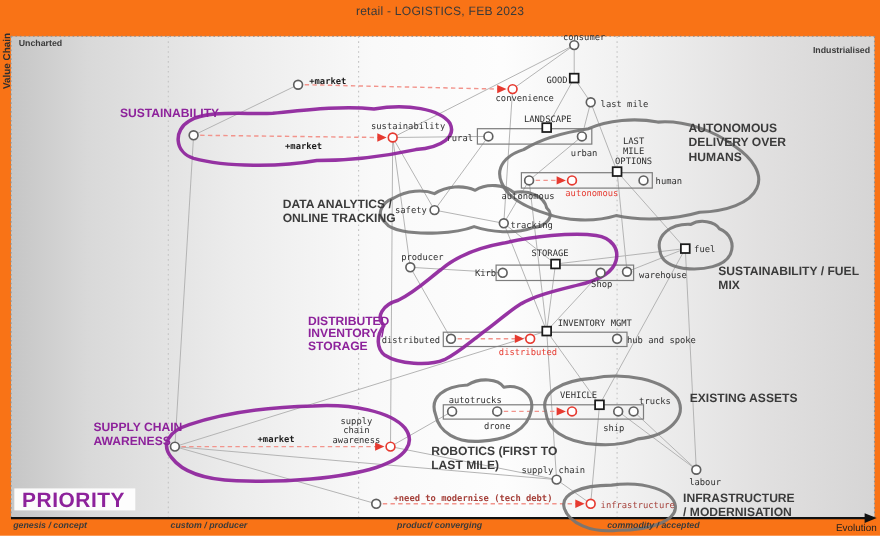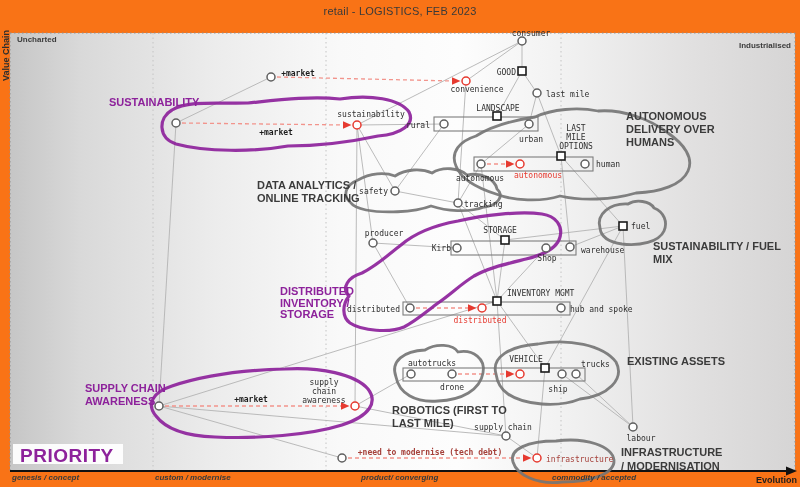--- a/index.html
+++ b/index.html
@@ -9,21 +9,21 @@
     background:linear-gradient(to right,#c6c6c6 0%,#d9d9d9 9%,#ececec 26%,#f9f9f9 42%,#fdfdfd 57%,#f1f1f1 71%,#e1e0e0 87%,#d6d5d5 100%);}
   svg.overlay{position:absolute;left:0;top:0;}
   .title{position:absolute;left:0;top:5px;width:100%;text-align:center;font-size:11px;color:#3a3a3a;letter-spacing:.2px;}
   .corner{position:absolute;font-size:8px;font-weight:bold;color:#3c3c3c;}
   .corner.tl{left:17px;top:35px;}
   .corner.tr{right:9px;top:41px;}
   .vchain{position:absolute;left:1px;top:81px;font-size:9px;font-weight:bold;color:#2e2e2e;
     transform:rotate(-90deg);transform-origin:0 0;white-space:nowrap;}
   .stage-label{position:absolute;top:473px;font-size:8px;font-weight:bold;font-style:italic;color:#3a3a3a;white-space:nowrap;}
   .sl0{left:12px;} .sl1{left:155px;} .sl2{left:329px;padding-left:32px;} .sl3{left:552px;}
-  .evolution{position:absolute;top:475px;right:3px;font-size:9px;font-weight:bold;color:#1e1e1e;padding-left:20px;}
+  .evolution{position:absolute;top:475px;right:3px;font-size:9px;font-weight:normal;color:#1e1e1e;padding-left:20px;}
   .priority{position:absolute;left:13px;top:444px;height:20px;line-height:24px;padding:0 9px 0 7px;
     background:rgba(255,255,255,.92);color:#8d229b;font-size:19px;font-weight:bold;letter-spacing:.5px;}
   #map-svg text{font-family:"DejaVu Sans Mono",monospace;font-size:8px;}
   #map-svg text.mv{font-weight:bold;}
   #map-svg text.ann{font-family:"Liberation Sans",sans-serif;font-weight:bold;font-size:11px;}
 </style>
 </head>
 <body>
 
 <div class="stage">
@@ -203,18 +203,18 @@
       <text x="392" y="426.5" text-anchor="start" fill="#3b3b3b" class="ann">LAST MILE)</text>
       <text x="85" y="392" text-anchor="start" fill="#8d229b" class="ann">SUPPLY CHAIN</text>
       <text x="85" y="404.5" text-anchor="start" fill="#8d229b" class="ann">AWARENESS</text>
       <text x="621" y="456" text-anchor="start" fill="#3b3b3b" class="ann">INFRASTRUCTURE</text>
       <text x="621" y="469.5" text-anchor="start" fill="#3b3b3b" class="ann">/ MODERNISATION</text>
     </svg>
   <div class="corner tl">Uncharted</div>
   <div class="corner tr">Industrialised</div>
   <div class="vchain">Value Chain</div>
   <div class="stage-label sl0">genesis / concept</div>
-  <div class="stage-label sl1">custom / modernise</div>
+  <div class="stage-label sl1">custom / producer</div>
   <div class="stage-label sl2">product/ converging</div>
   <div class="stage-label sl3">commodity / accepted</div>
   <div class="evolution">Evolution</div>
   <div class="priority">PRIORITY</div>
 </div>
 
 </body></html>

